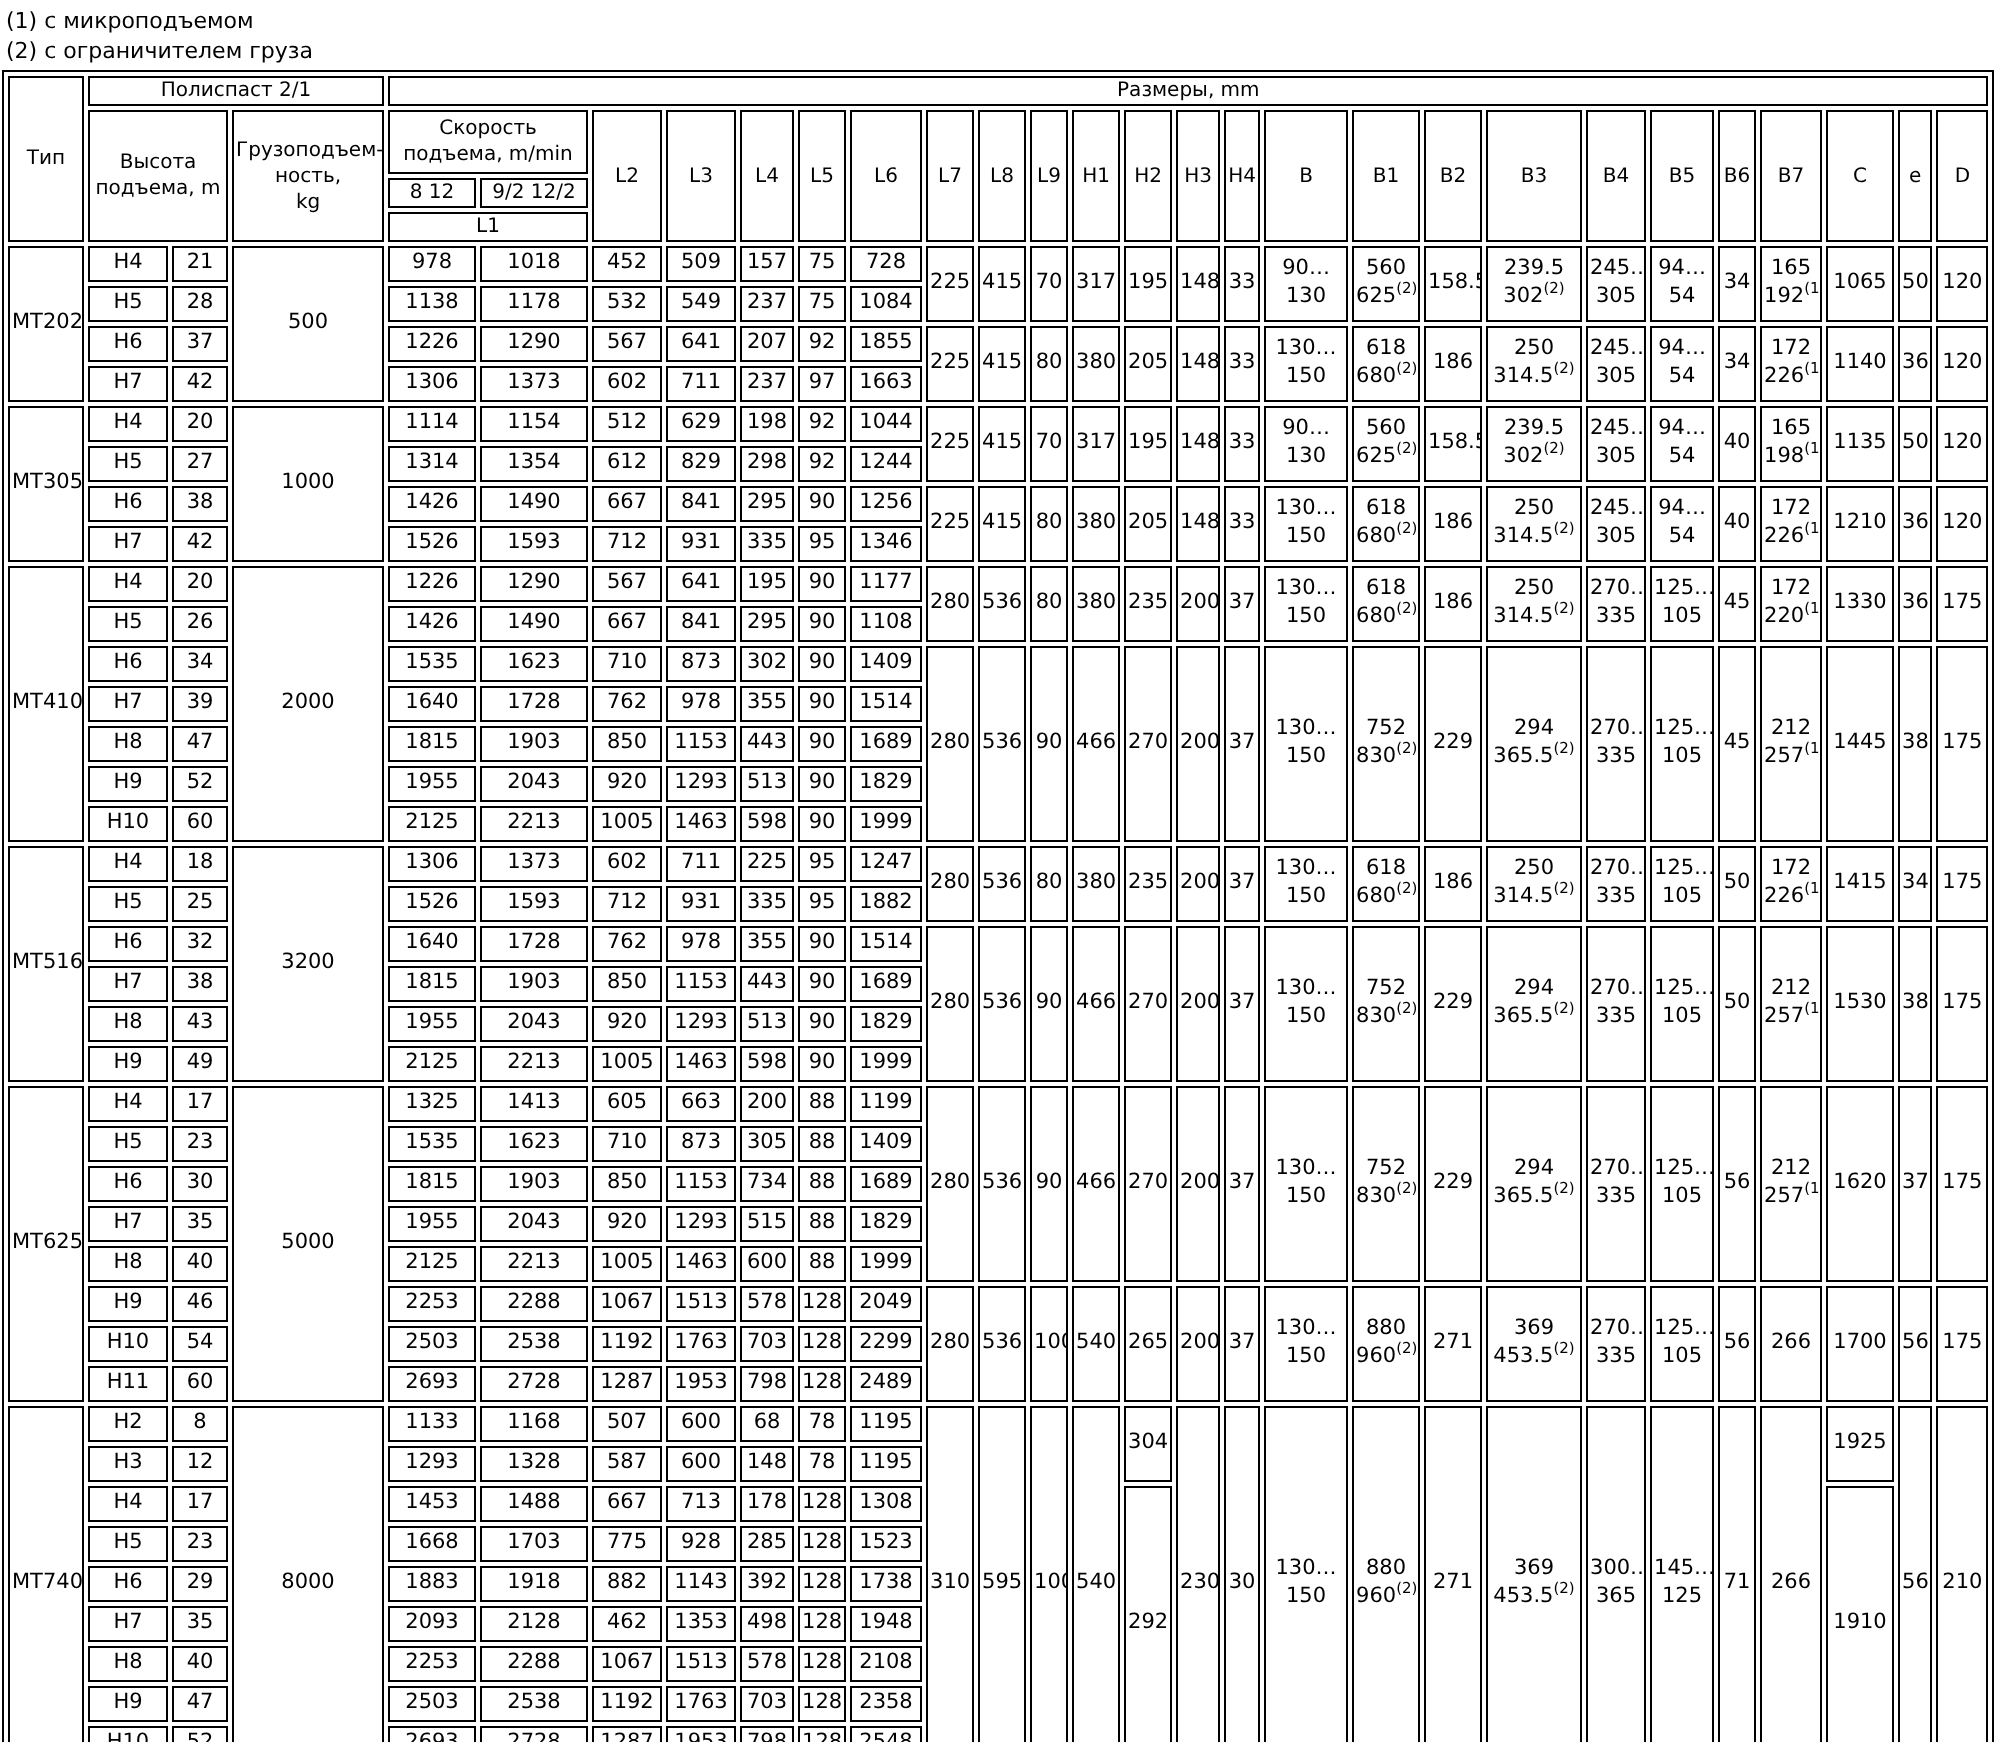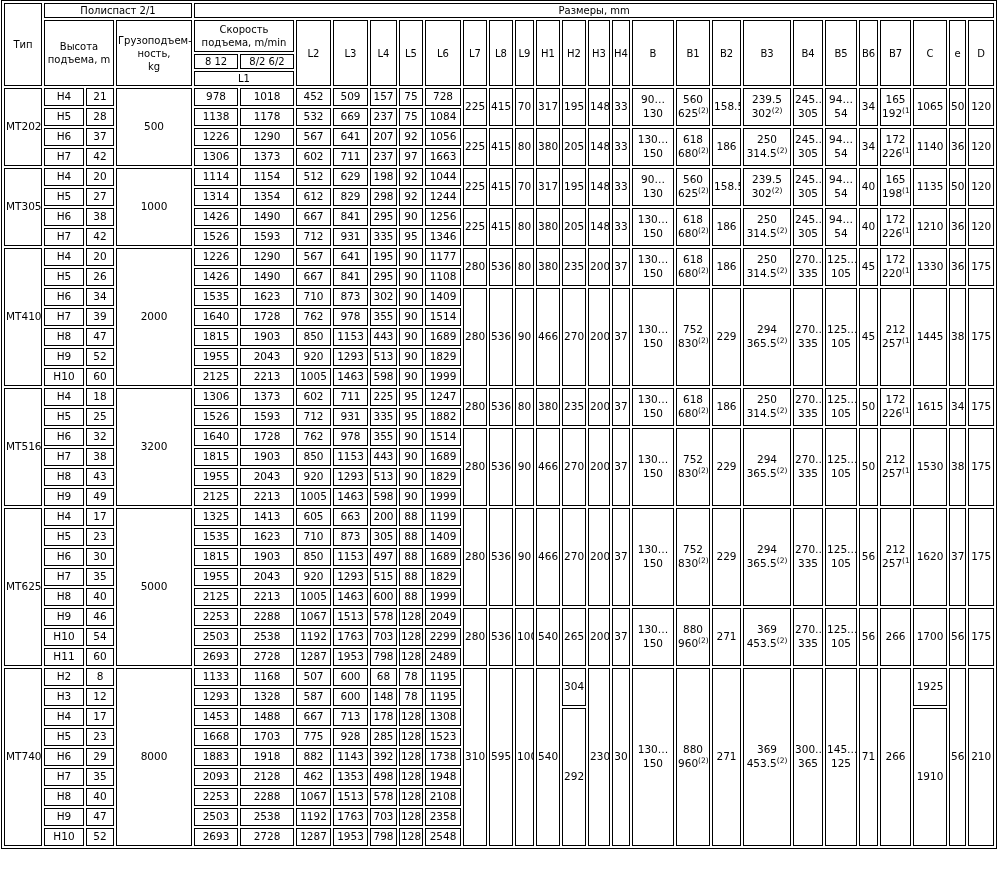--- a/index.html
+++ b/index.html
@@ -17,20 +17,24 @@
   tr.data-row { height:18px; }
   tr.hrow1 { height:15px; }
   tr.hrow2 { height:32px; }
   tr.hrow3 { height:15px; }
   tr.hrow4 { height:11px; }
 </style>
 </head>
 <body>
 
 <div class="page">
+  <div class="notes">
+    <div class="note-line">(1) с микроподъемом</div>
+    <div class="note-line">(2) с ограничителем груза</div>
+  </div>
   <table class="spec">
     <colgroup>
         <col style="width: 38px;">
         <col style="width: 40px;">
         <col style="width: 28px;">
         <col style="width: 76px;">
         <col style="width: 44px;">
         <col style="width: 54px;">
         <col style="width: 35px;">
         <col style="width: 35px;">
@@ -85,21 +89,21 @@
           <td rowspan="3" class="hdr">B4</td>
           <td rowspan="3" class="hdr">B5</td>
           <td rowspan="3" class="hdr">B6</td>
           <td rowspan="3" class="hdr">B7</td>
           <td rowspan="3" class="hdr">C</td>
           <td rowspan="3" class="hdr">e</td>
           <td rowspan="3" class="hdr">D</td>
         </tr>
         <tr class="hrow3">
           <td class="hdr">8 12</td>
-          <td class="hdr">8/2 6/2</td>
+          <td class="hdr">9/2 12/2</td>
         </tr>
         <tr class="hrow4">
           <td colspan="2" class="hdr">L1</td>
         </tr>
         <tr class="data-row">
           <td rowspan="4">MT202</td>
           <td>H4</td>
           <td>21</td>
           <td rowspan="4">500</td>
           <td>978</td>
@@ -127,35 +131,35 @@
           <td rowspan="2">1065</td>
           <td rowspan="2">50</td>
           <td rowspan="2">120</td>
         </tr>
         <tr class="data-row">
           <td>H5</td>
           <td>28</td>
           <td>1138</td>
           <td>1178</td>
           <td>532</td>
-          <td>669</td>
+          <td>549</td>
           <td>237</td>
           <td>75</td>
           <td>1084</td>
         </tr>
         <tr class="data-row">
           <td>H6</td>
           <td>37</td>
           <td>1226</td>
           <td>1290</td>
           <td>567</td>
           <td>641</td>
           <td>207</td>
           <td>92</td>
-          <td>1056</td>
+          <td>1855</td>
           <td rowspan="2">225</td>
           <td rowspan="2">415</td>
           <td rowspan="2">80</td>
           <td rowspan="2">380</td>
           <td rowspan="2">205</td>
           <td rowspan="2">148</td>
           <td rowspan="2">33</td>
           <td rowspan="2">130…<br>150</td>
           <td rowspan="2">618<br>680<sup>(2)</sup></td>
           <td rowspan="2">186</td>
@@ -396,21 +400,21 @@
           <td rowspan="2">200</td>
           <td rowspan="2">37</td>
           <td rowspan="2">130…<br>150</td>
           <td rowspan="2">618<br>680<sup>(2)</sup></td>
           <td rowspan="2">186</td>
           <td rowspan="2">250<br>314.5<sup>(2)</sup></td>
           <td rowspan="2">270…<br>335</td>
           <td rowspan="2">125…<br>105</td>
           <td rowspan="2">50</td>
           <td rowspan="2">172<br>226<sup>(1)</sup></td>
-          <td rowspan="2">1615</td>
+          <td rowspan="2">1415</td>
           <td rowspan="2">34</td>
           <td rowspan="2">175</td>
         </tr>
         <tr class="data-row">
           <td>H5</td>
           <td>25</td>
           <td>1526</td>
           <td>1593</td>
           <td>712</td>
           <td>931</td>
@@ -522,21 +526,21 @@
           <td>88</td>
           <td>1409</td>
         </tr>
         <tr class="data-row">
           <td>H6</td>
           <td>30</td>
           <td>1815</td>
           <td>1903</td>
           <td>850</td>
           <td>1153</td>
-          <td>497</td>
+          <td>734</td>
           <td>88</td>
           <td>1689</td>
         </tr>
         <tr class="data-row">
           <td>H7</td>
           <td>35</td>
           <td>1955</td>
           <td>2043</td>
           <td>920</td>
           <td>1293</td>

